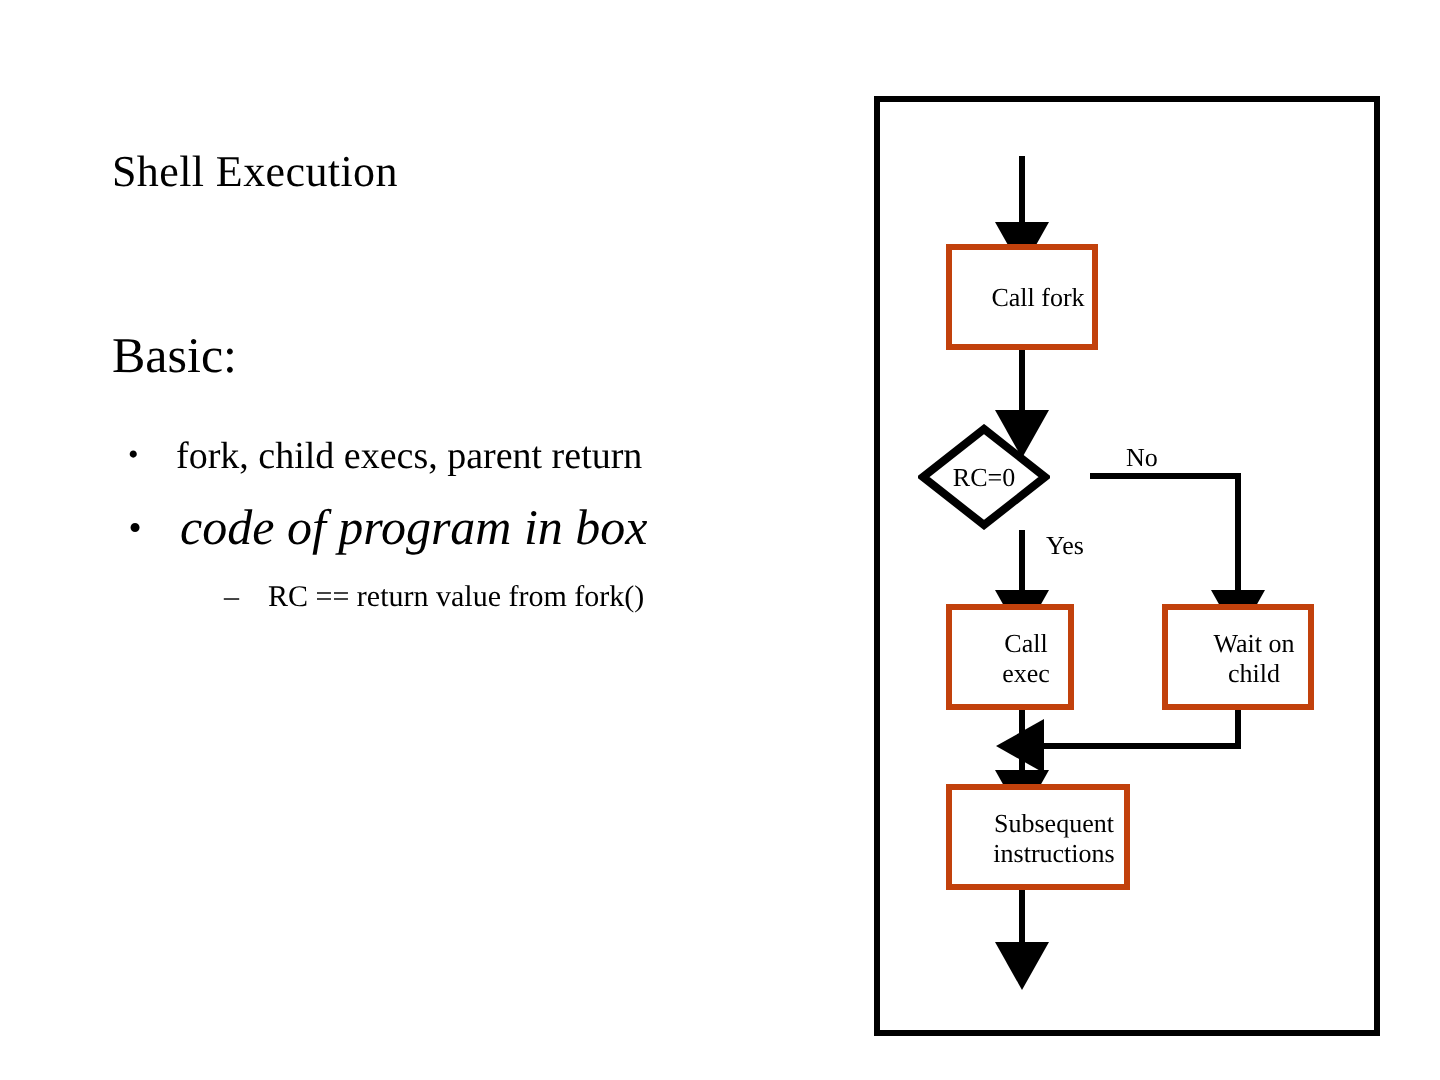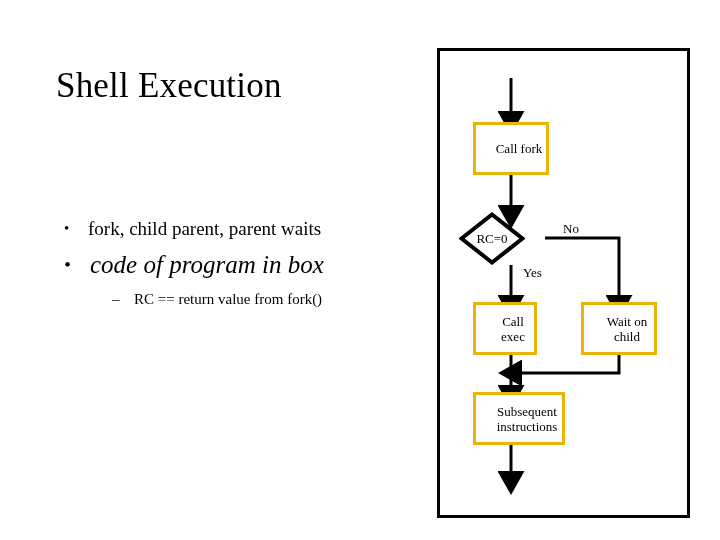--- a/index.html
+++ b/index.html
@@ -27,21 +27,21 @@
 
   
   .text-col {
     position: absolute;
     left: 56px;
     top: 66px;
     width: 370px;
   }
 
   .slide-title {
-    font-size: 35px;
+    font-size: 22px;
     line-height: 40px;
     font-weight: normal;
     margin: 0;
     letter-spacing: 0.2px;
     white-space: nowrap;
   }
 
   .section-head {
     position: absolute;
     left: 0;
@@ -107,21 +107,21 @@
     position: absolute;
     left: 437px;
     top: 48px;
     width: 253px;
     height: 470px;
   }
 
   .fnode {
     position: absolute;
     box-sizing: border-box;
-    border: 3px solid #eab308;
+    border: 3px solid #c2410c;
     background: #ffffff;
     display: flex;
     align-items: center;
     justify-content: center;
     text-align: center;
     font-size: 13px;
     line-height: 15px;
     padding-left: 16px;
   }
 
@@ -165,23 +165,24 @@
 </style>
 </head>
 <body>
 
 <div id="slide">
 
   <div class="text-col">
 
     <h1 class="slide-title">Shell Execution</h1>
 
+    <div class="section-head">Basic:</div>
 
     <div class="bullet-l1" id="b-fork">
-      <span class="dot">•</span><span>fork, child parent, parent waits</span>
+      <span class="dot">•</span><span>fork, child execs, parent return</span>
     </div>
 
     <div class="bullet-l1 big" id="b-code">
       <span class="dot">•</span><span>code of program in box</span>
     </div>
 
     <div class="bullet-l2" id="b-rc">
       <span class="dash">–</span><span>RC == return value from fork()</span>
     </div>
 

